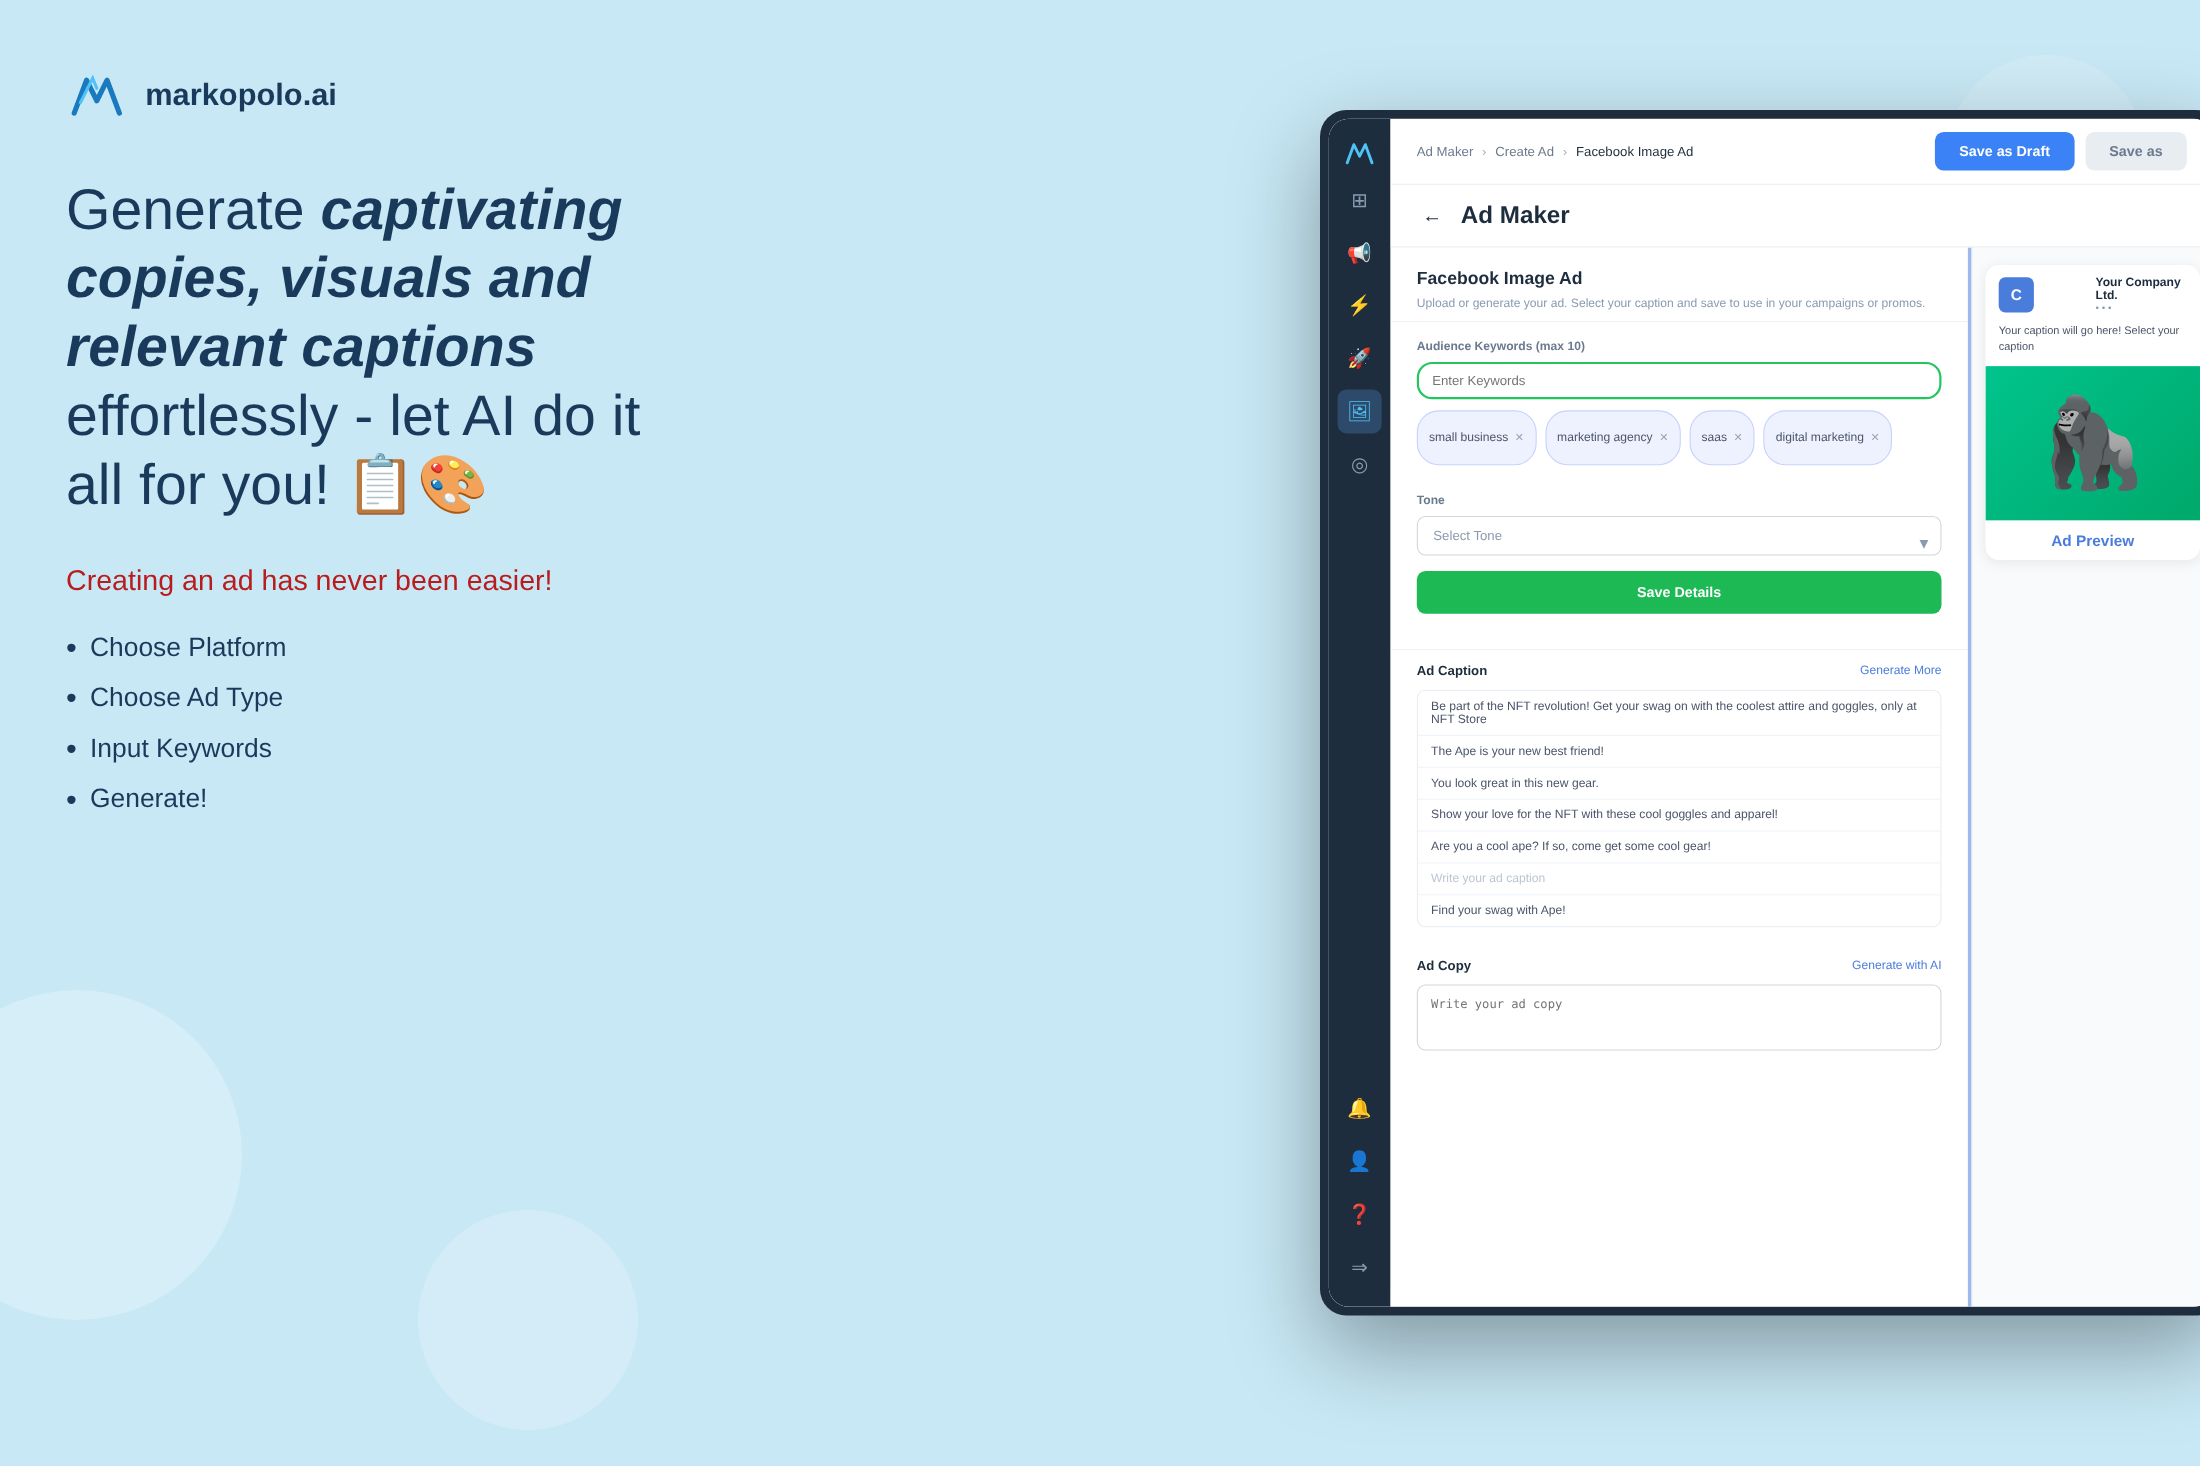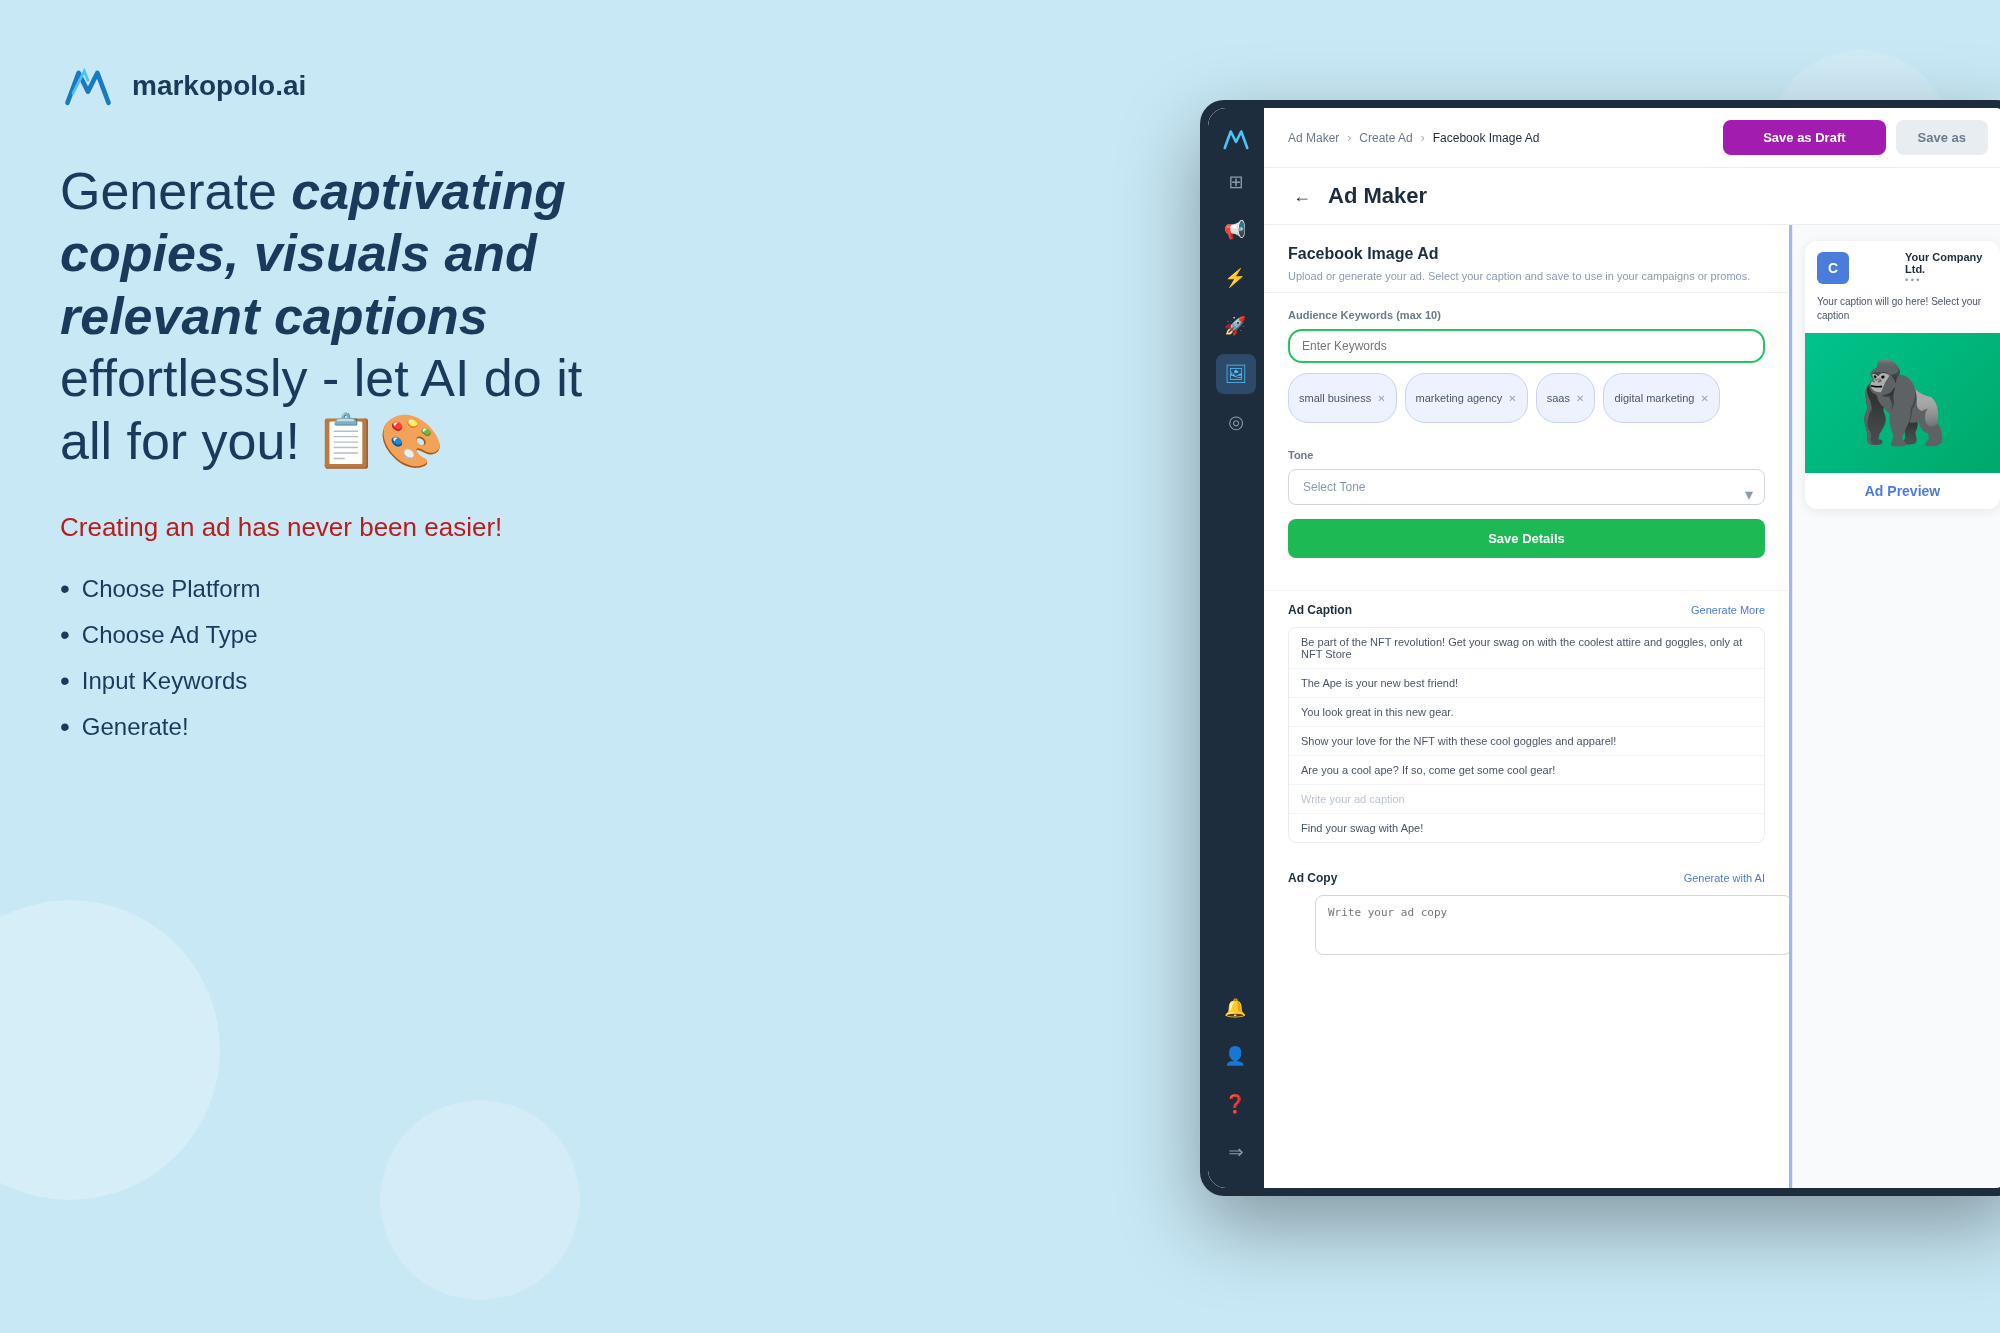--- a/index.html
+++ b/index.html
@@ -154,25 +154,25 @@
       display: flex; align-items: center; gap: 8px;
       font-size: 12px; color: #6b7a8d;
     }
     .breadcrumb span { color: #6b7a8d; }
     .breadcrumb .separator { color: #aab; }
     .breadcrumb .active { color: #1e2d3d; }
     .topbar-actions {
       display: flex; gap: 10px; align-items: center;
     }
     .btn-save-draft {
-      background: #a21caf;
+      background: #3b82f6;
       color: white;
       border: none;
       border-radius: 8px;
-      padding: 10px 40px;
+      padding: 10px 22px;
       font-size: 13px;
       font-weight: 600;
       cursor: pointer;
     }
     .btn-save {
       background: #e8edf2;
       color: #6b7a8d;
       border: none;
       border-radius: 8px;
       padding: 10px 22px;
@@ -336,21 +336,21 @@
     .generate-ai-btn {
       font-size: 11px; color: #4a7cdc; cursor: pointer;
       background: none; border: none;
     }
     .copy-textarea {
       width: 100%;
       border: 1px solid #d0d7de;
       border-radius: 8px;
       padding: 10px 12px;
       font-size: 11px; color: #8a9bb0;
-      height: 60px; resize: none; outline: none; margin-left: 27px;
+      height: 60px; resize: none; outline: none;
     }
 
     
     .preview-panel {
       width: 220px;
       background: #f8fafc;
       border-left: 1px solid #e8edf2;
       display: flex; flex-direction: column;
       overflow-y: auto;
     }

